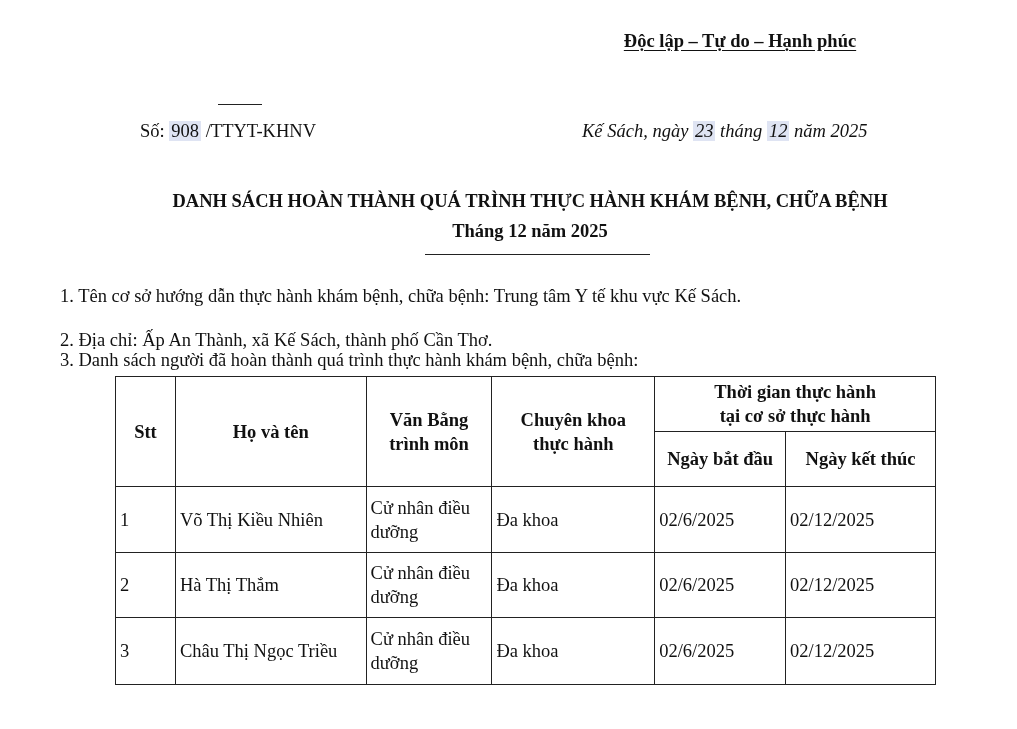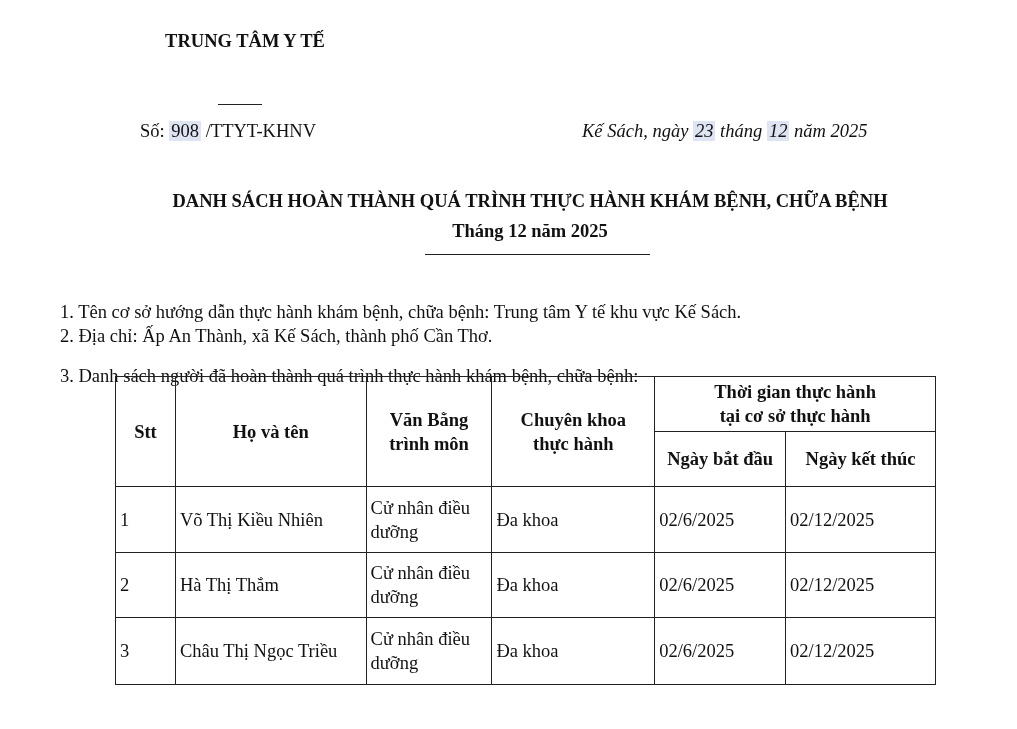--- a/index.html
+++ b/index.html
@@ -6,58 +6,58 @@
   body { width:1017px; height:729px; position:relative; overflow:hidden;
          font-family:"Liberation Serif", "DejaVu Serif", serif; color:#111; }
   .abs { position:absolute; }
   .hl { background:#dfe4f3; padding:0 2px; }
   .left-head { left:110px; top:30px; width:270px; text-align:center; font-size:18.5px; line-height:23px; }
   .right-head { left:530px; top:30px; width:420px; text-align:center; font-size:18.5px; line-height:23px; }
   .b { font-weight:bold; }
   .u { text-decoration:underline; text-underline-offset:3px; }
   .rule { position:absolute; background:#222; height:1px; }
   .title { left:0; width:1060px; top:188px; text-align:center; font-weight:bold; font-size:18.5px; line-height:26px; }
-  .para { left:60px; font-size:18.5px; line-height:24px;margin-top:16px; }
+  .para { left:60px; font-size:18.5px; line-height:24px; }
   table { position:absolute; left:115px; top:376px; width:821px; border-collapse:collapse; font-size:18.5px; }
   td, th { border:1px solid #222; vertical-align:middle; padding:0 4px; line-height:24px; }
   th { font-weight:bold; }
 </style>
 </head>
 <body>
 
 <div class="abs left-head">
-  <div class="b">TRUNG TÂM Y TẾ</div>
 </div>
 <div class="rule" style="left:218px; top:104px; width:44px;"></div>
 
 <div class="abs" style="left:140px; top:121px; font-size:18.5px;">
   <span>Số:</span>
   <span class="hl">908</span>
   <span>/TTYT-KHNV</span>
 </div>
 
 <div class="abs right-head">
+  <div class="b u">Độc lập – Tự do – Hạnh phúc</div>
 </div>
 
 <div class="abs" style="left:582px; top:121px; font-size:18.5px; font-style:italic;text-align:right;">
   <span>Kế Sách, ngày</span>
   <span class="hl">23</span>
   <span>tháng</span>
   <span class="hl">12</span>
   <span>năm 2025</span>
 </div>
 
 <div class="abs title">
   <div>DANH SÁCH  HOÀN THÀNH QUÁ TRÌNH THỰC HÀNH KHÁM BỆNH, CHỮA BỆNH</div>
   <div style="margin-top:4px;">Tháng 12 năm 2025</div>
 </div>
 <div class="rule" style="left:425px; top:254px; width:225px;"></div>
 
 <div class="abs para" style="top:284px;">1. Tên cơ sở hướng dẫn thực hành khám bệnh, chữa bệnh: Trung tâm Y tế khu vực Kế Sách.</div>
-<div class="abs para" style="top:308px;">2. Địa chỉ: Ấp An Thành, xã Kế Sách, thành phố Cần Thơ.</div>
+<div class="abs para" style="top:328px;">2. Địa chỉ: Ấp An Thành, xã Kế Sách, thành phố Cần Thơ.</div>
 <div class="abs para" style="top:348px;">3. Danh sách người đã hoàn thành quá trình thực hành khám bệnh, chữa bệnh:</div>
 
 <table>
   <colgroup>
     <col style="width:60px">
       <col style="width:191px">
       <col style="width:126px">
       <col style="width:163px">
       <col style="width:131px">
       <col style="width:150px">

